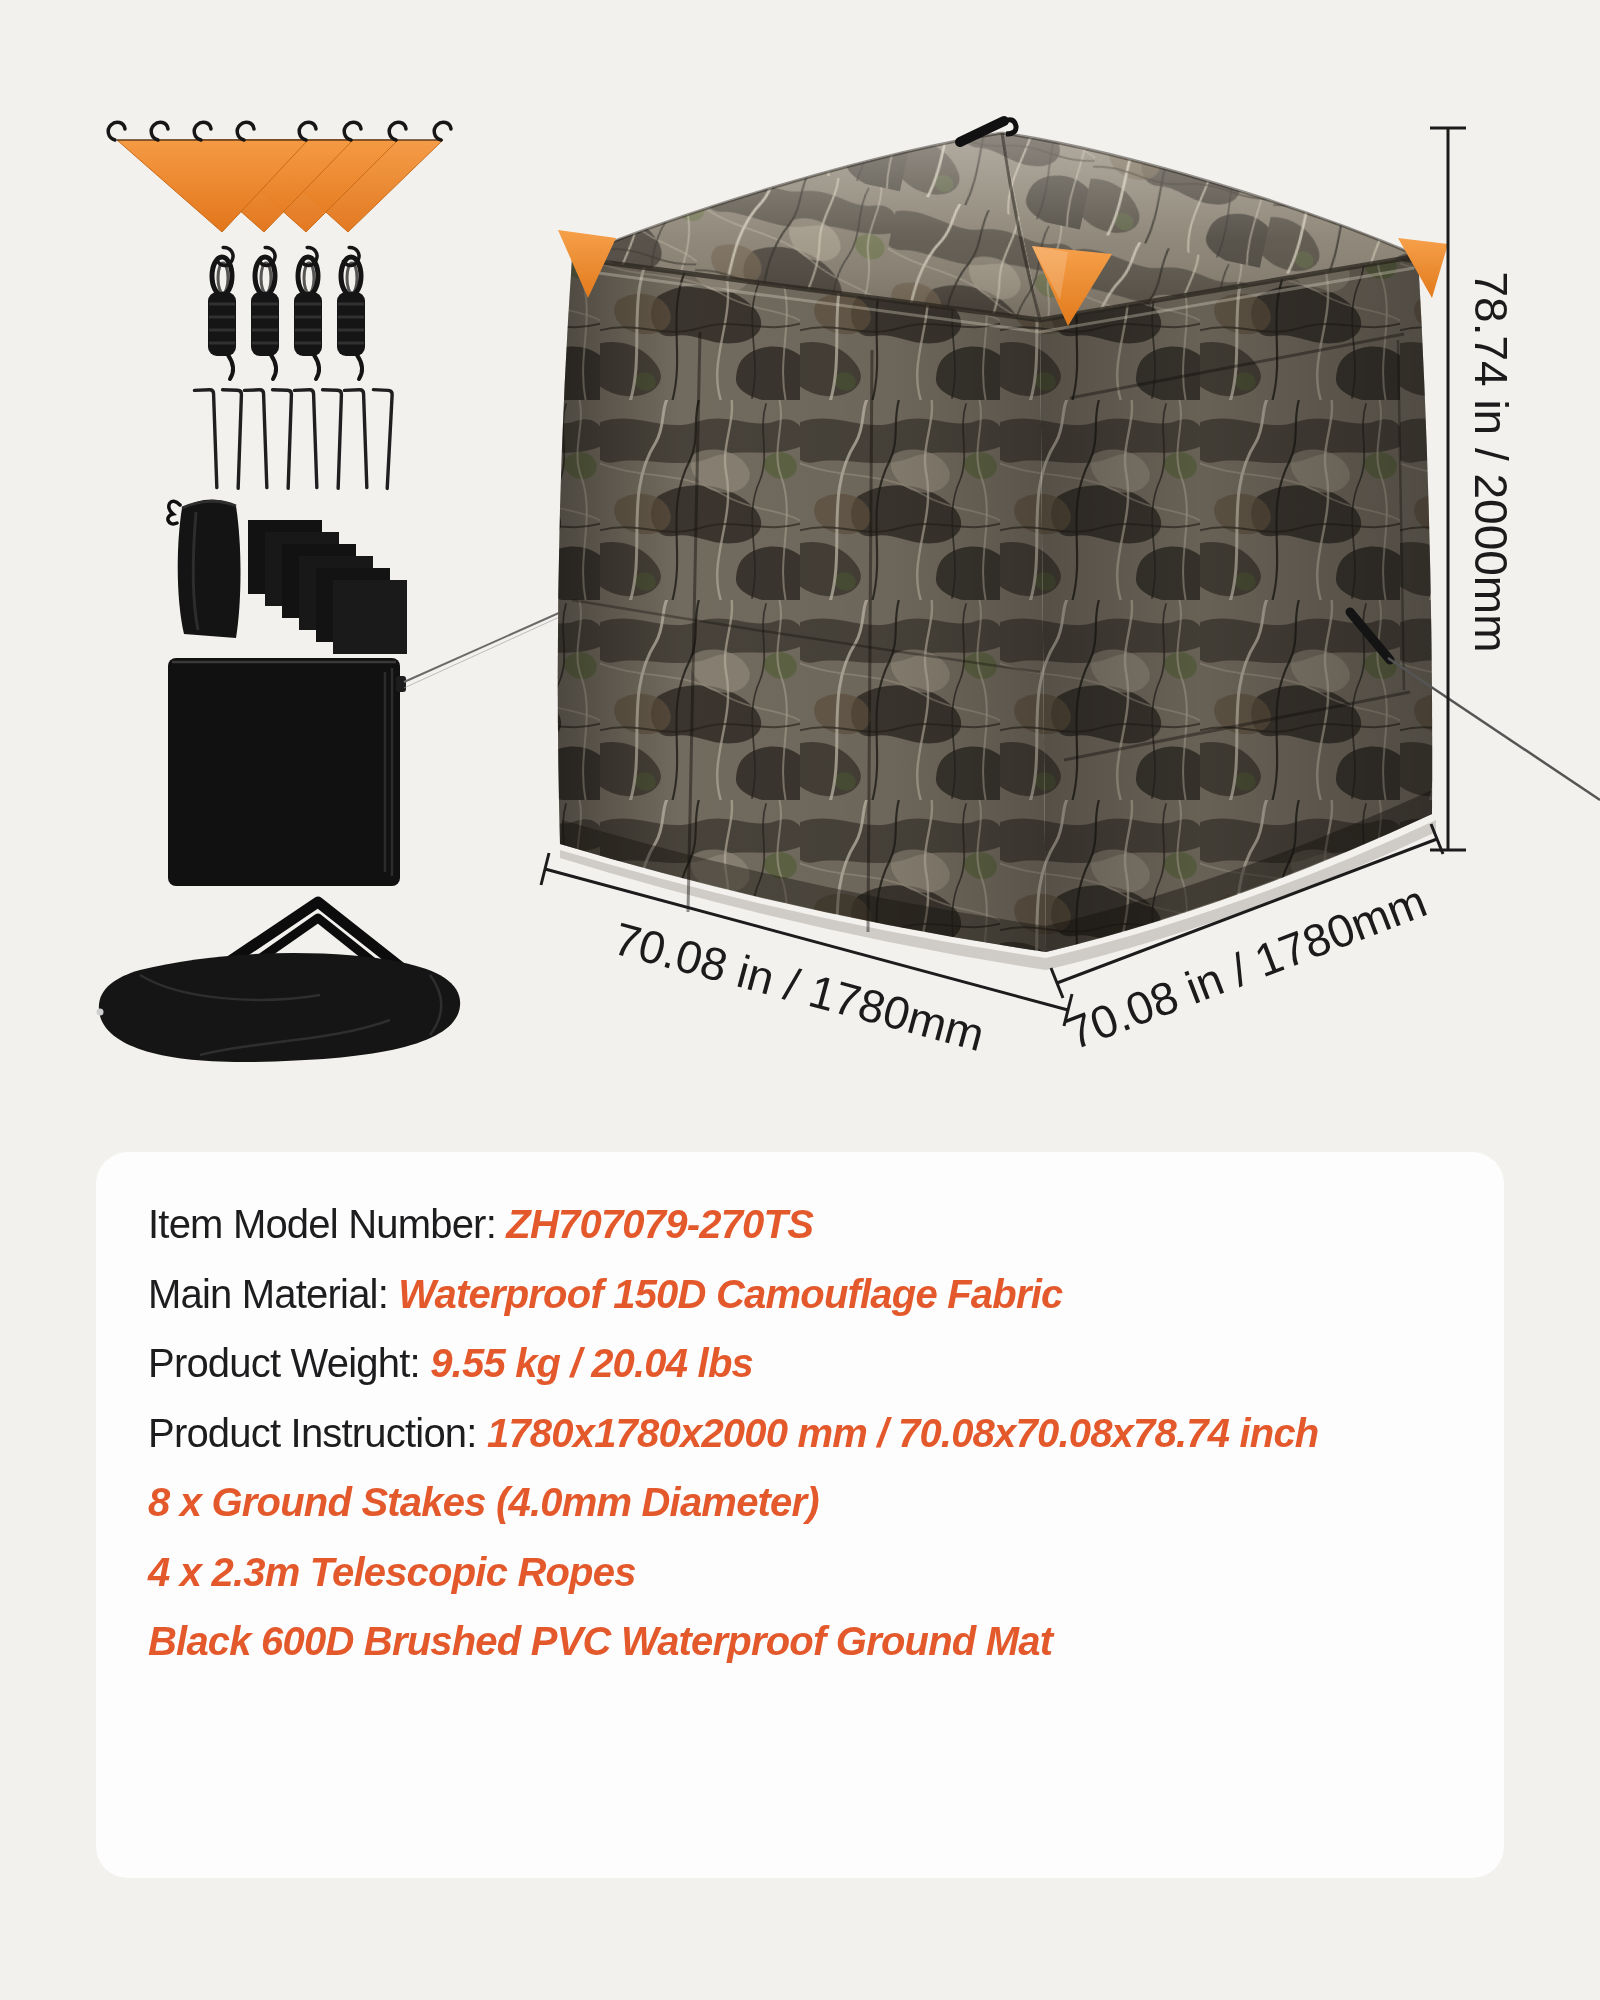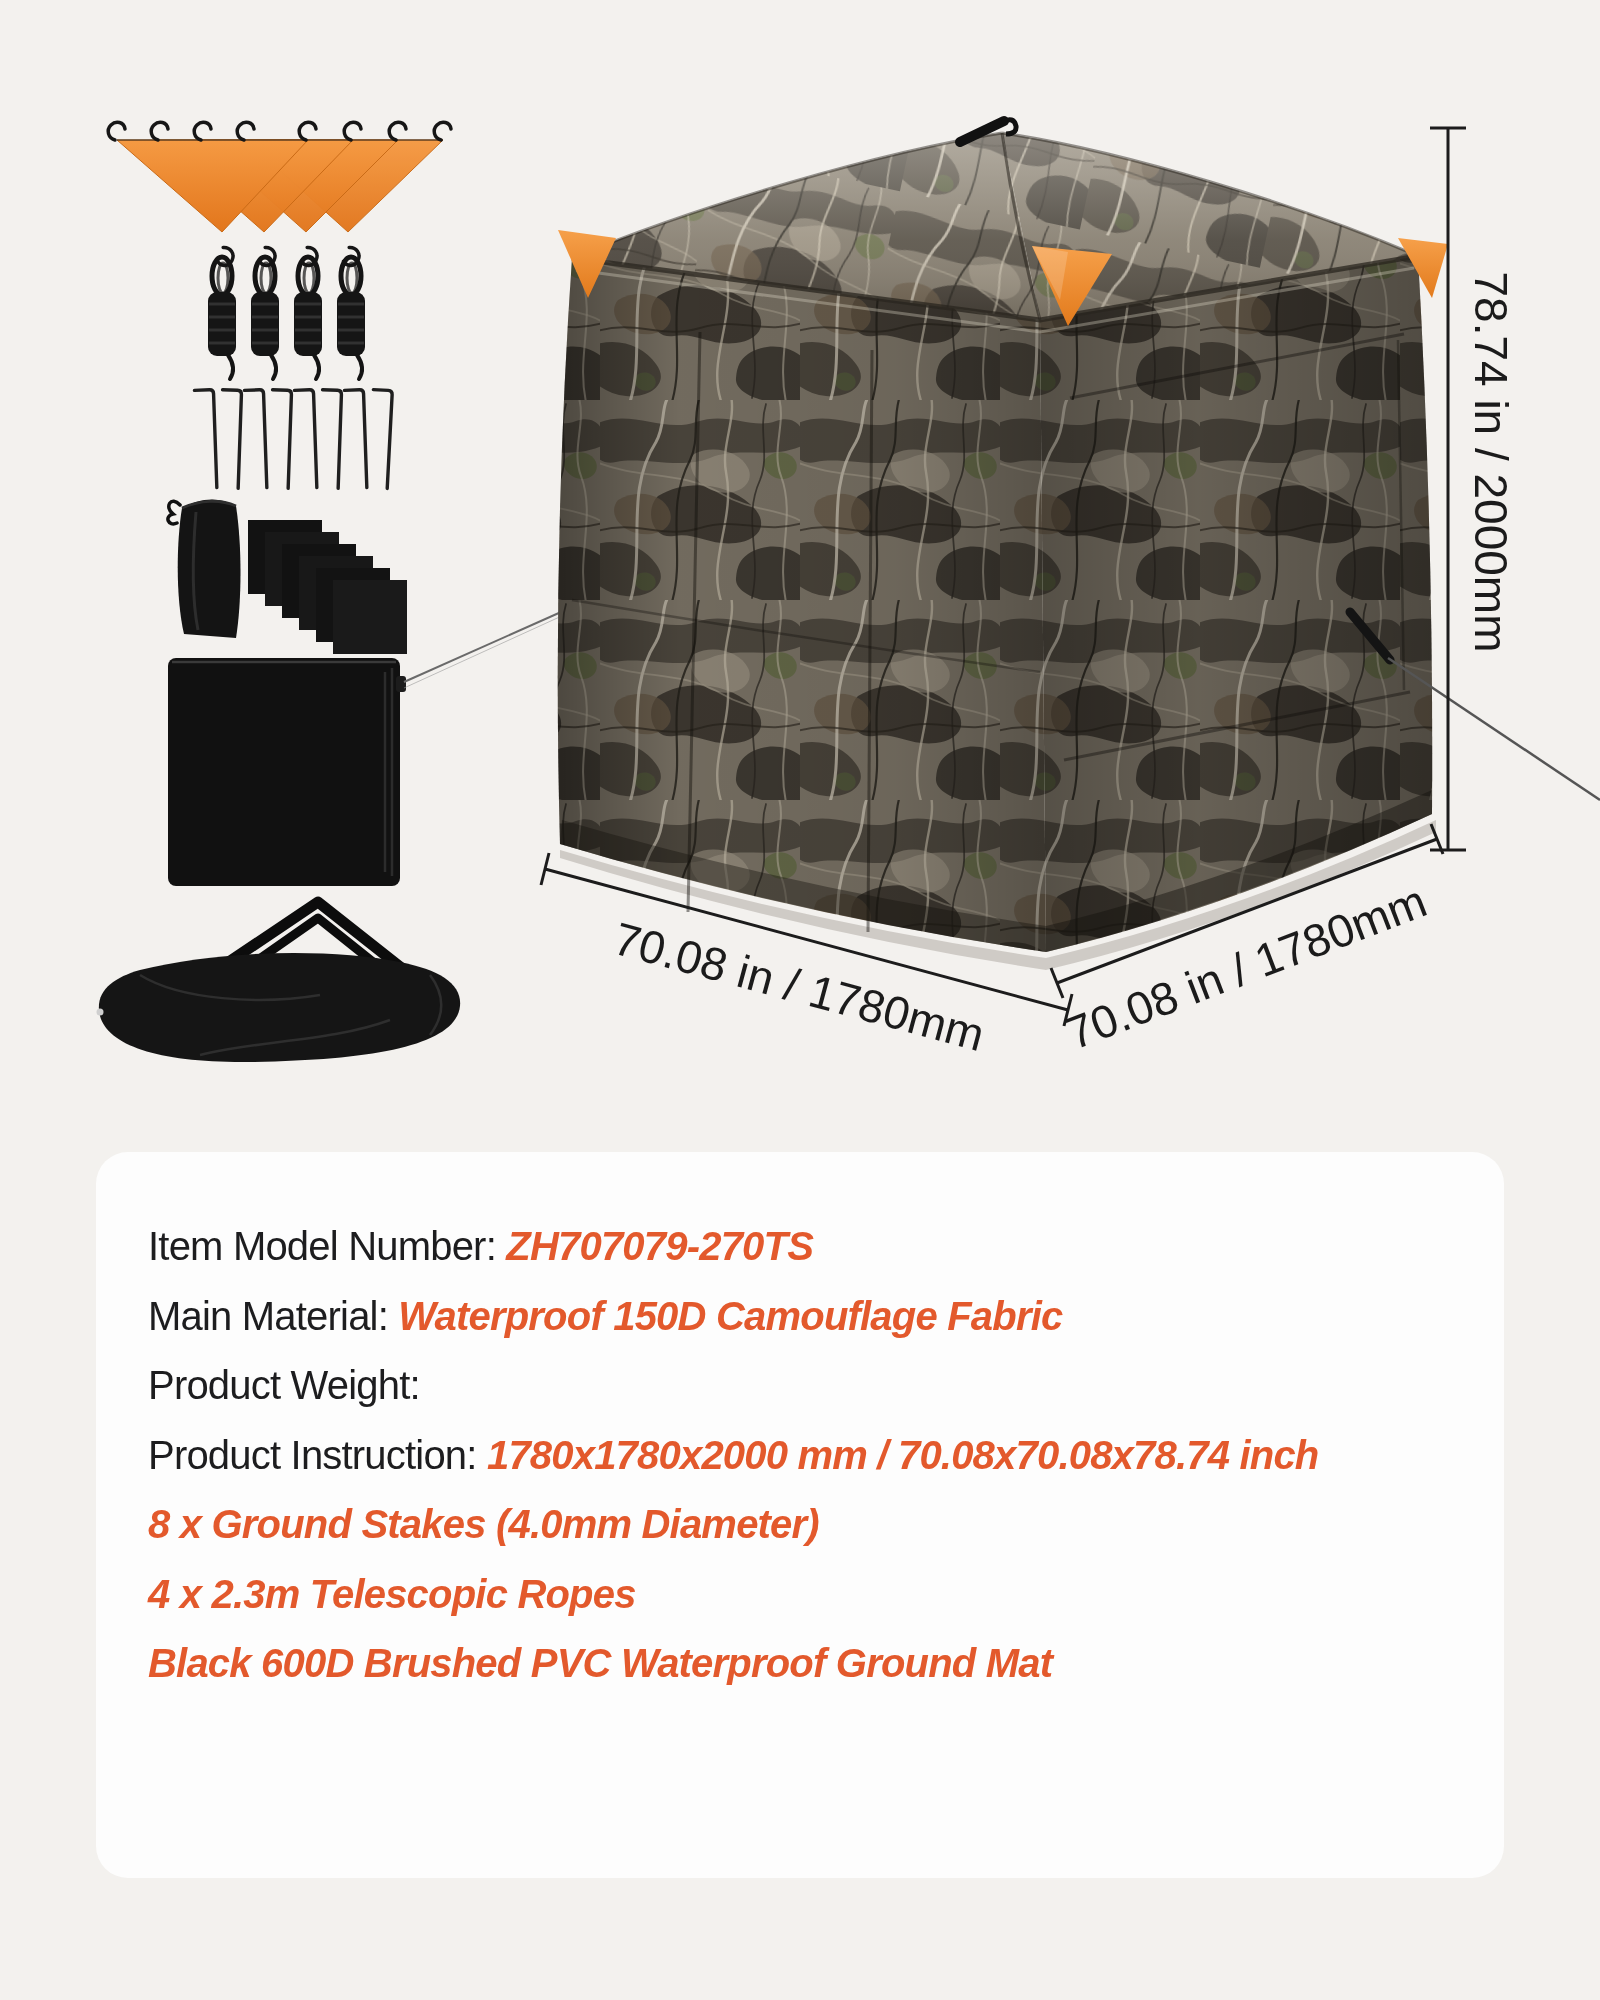--- a/index.html
+++ b/index.html
@@ -3,21 +3,21 @@
 <meta charset="utf-8">
 <style>
   html,body{margin:0;padding:0;}
   body{width:1600px;height:2000px;font-family:"Liberation Sans",sans-serif;}
   .stage{position:relative;width:1600px;height:2000px;background:#f3f1ee;overflow:hidden;}
   .scene{position:absolute;left:0;top:0;width:1600px;height:2000px;font-family:"Liberation Sans",sans-serif;}
   .dim-text{font-size:46px;fill:#1b1b1b;font-weight:400;letter-spacing:0px;}
   .spec-panel{
     position:absolute;left:96px;top:1152px;width:1408px;height:726px;
     background:#fdfdfd;border-radius:32px;box-sizing:border-box;
-    padding:60px 40px 0 52px;z-index:5;
+    padding:38px 40px 0 52px;z-index:5;
   }
   .spec-row{height:69.5px;display:flex;align-items:center;font-size:40px;letter-spacing:-0.8px;}
   .spec-label{color:#1d1d1f;font-weight:500;white-space:pre;}
   .spec-value{color:#e3592c;font-weight:700;white-space:pre;font-style:italic;}
 </style>
 </head>
 <body>
 
 <div class="stage">
 
@@ -238,20 +238,21 @@
   <div class="spec-row">
     <span class="spec-label">Item Model Number: </span>
         <span class="spec-value">ZH707079-270TS</span>
   </div>
   <div class="spec-row">
     <span class="spec-label">Main Material: </span>
         <span class="spec-value">Waterproof 150D Camouflage Fabric</span>
   </div>
   <div class="spec-row">
     <span class="spec-label">Product Weight: </span>
+        <span class="spec-value">9.55 kg / 20.04 lbs</span>
   </div>
   <div class="spec-row">
     <span class="spec-label">Product Instruction: </span>
         <span class="spec-value">1780x1780x2000 mm / 70.08x70.08x78.74 inch</span>
   </div>
   <div class="spec-row">
     <span class="spec-label"></span>
         <span class="spec-value">8 x Ground Stakes (4.0mm Diameter)</span>
   </div>
   <div class="spec-row">

